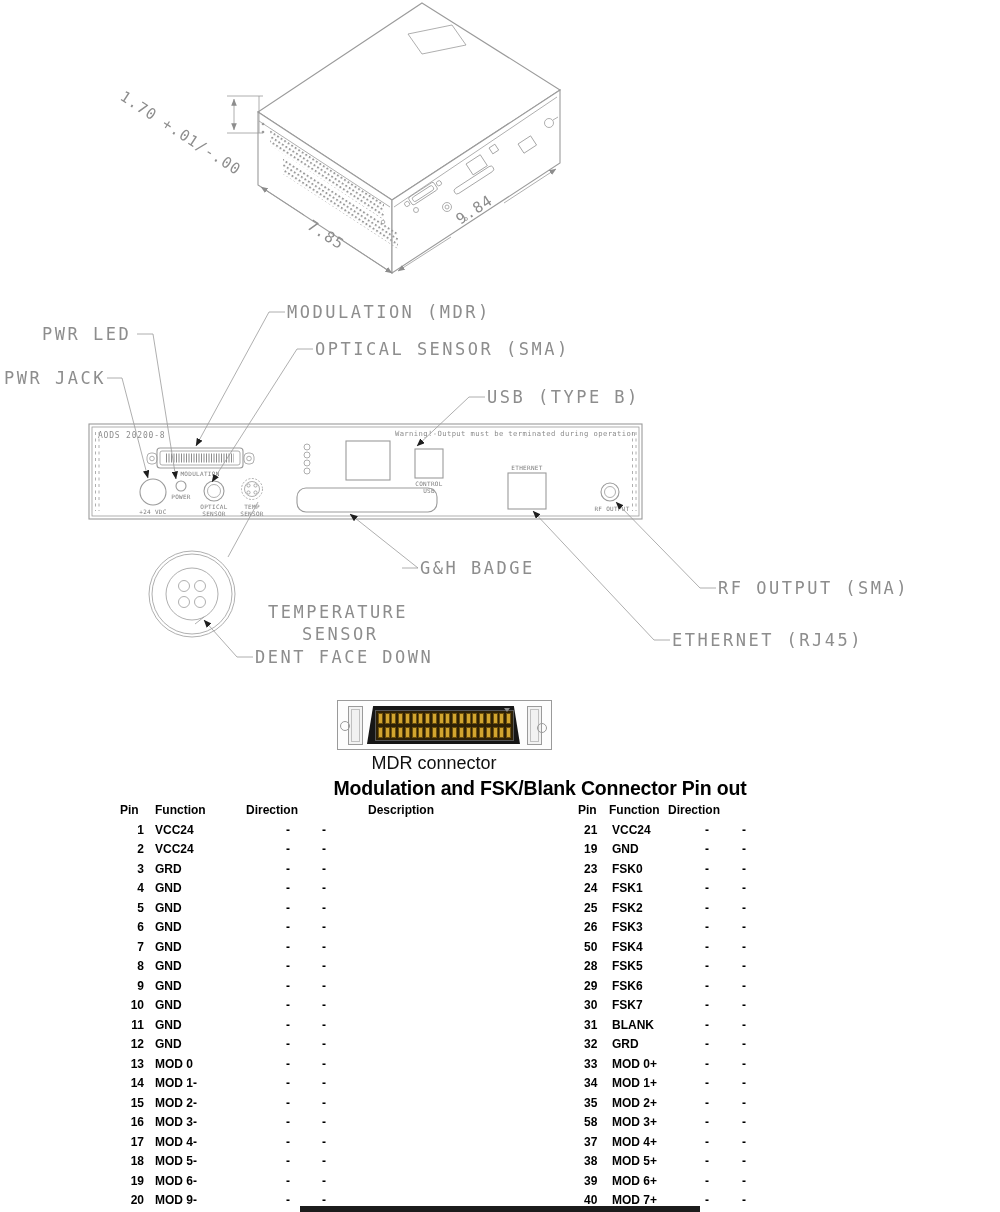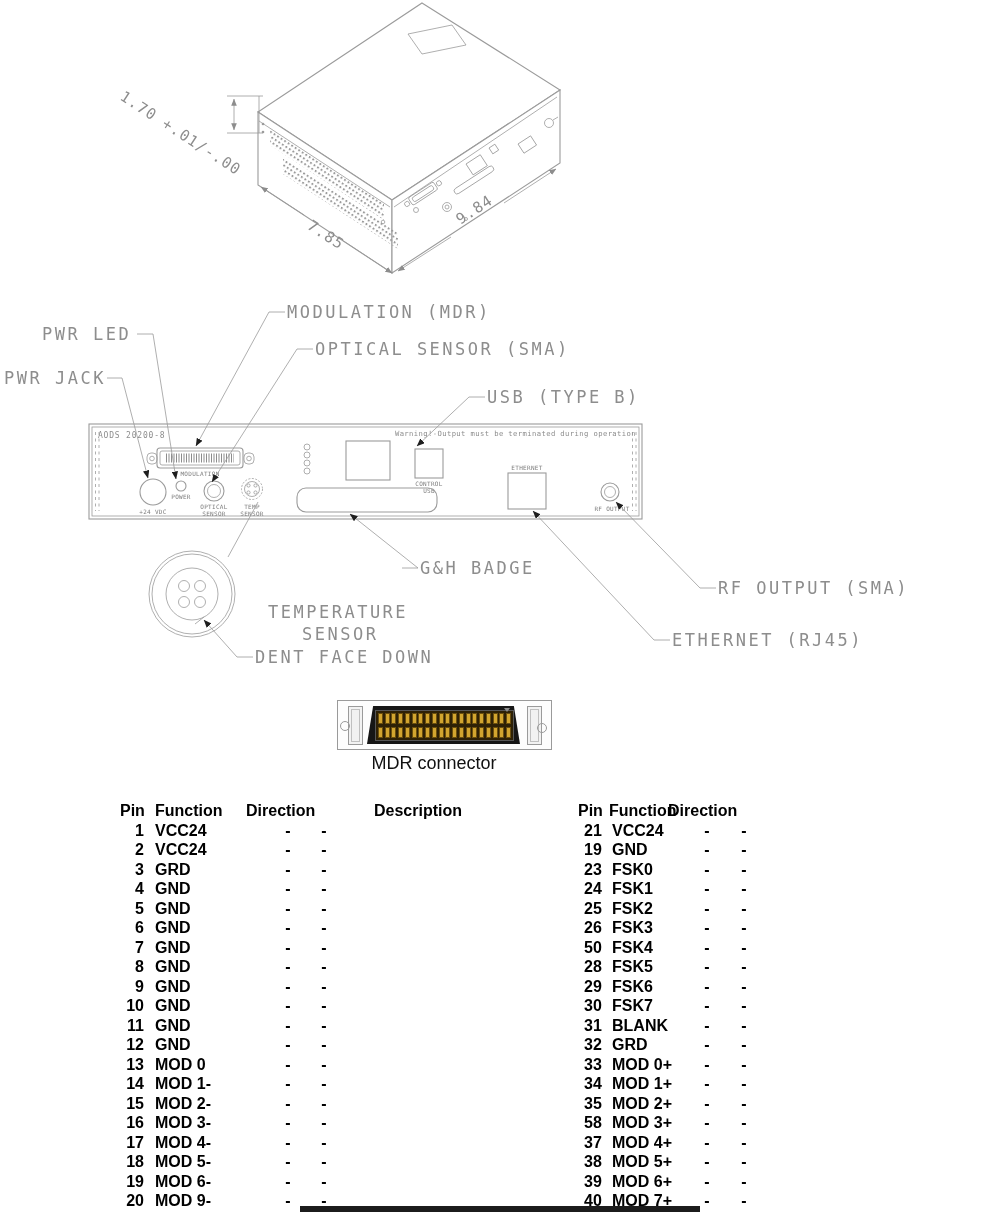--- a/index.html
+++ b/index.html
@@ -30,33 +30,33 @@
   #mdr .pinrow{display:flex;justify-content:space-evenly;}
   #mdr .pin{width:4.8px;height:11px;background:var(--pin);border:1px solid #6b4f0e;box-sizing:border-box;}
   #mdr .tri{position:absolute;left:166px;top:7px;width:0;height:0;
             border-left:3px solid transparent;border-right:3px solid transparent;border-top:4px solid #8d8d8d;}
   #mdr-caption{position:absolute;left:324px;top:753px;width:220px;text-align:center;
                font-size:18px;color:#111;}
 
   
   #tbl-title{position:absolute;left:280px;top:777px;width:520px;text-align:center;
              font-weight:bold;font-size:19.5px;color:#000;letter-spacing:-0.2px;}
-  .ptable{position:absolute;font-weight:bold;font-size:16px;color:#000;}
+  .ptable{position:absolute;font-weight:bold;font-size:12px;color:#000;}
   #ltable{left:118px;top:801px;width:390px;}
   #rtable{left:576px;top:801px;width:200px;}
   .prow{position:relative;height:19.5px;line-height:19.5px;}
   .prow span{position:absolute;white-space:nowrap;}
   #ltable .c0{left:0;width:26px;text-align:right;}
   #ltable .c1{left:37px;}
   #ltable .c2{left:158px;width:24px;text-align:center;}
   #ltable .c3{left:196px;width:20px;text-align:center;}
   #ltable .h0{left:2px;}
   #ltable .h1{left:37px;}
   #ltable .h2{left:128px;}
-  #ltable .h3{left:256px;}
+  #ltable .h3{left:250px;}
   #rtable .c0{left:8px;width:26px;text-align:left;}
   #rtable .c1{left:36px;}
   #rtable .c2{left:120px;width:22px;text-align:center;}
   #rtable .c3{left:158px;width:20px;text-align:center;}
   #rtable .h0{left:2px;}
   #rtable .h1{left:33px;}
   #rtable .h2{left:92px;}
 
   #bottombar{position:absolute;left:300px;top:1206px;width:400px;height:6px;background:#1c1c1c;}
 </style>
@@ -312,20 +312,21 @@
             <span class="pin"></span>
             <span class="pin"></span>
             <span class="pin"></span>
           </div>
         </div>
     </div>
     <div class="tri"></div>
   </div>
   <div id="mdr-caption">MDR connector</div>
 
+  <div id="tbl-title">Modulation and FSK/Blank Connector Pin out</div>
 
   <div id="ltable" class="ptable">
     <div class="prow">
       <span class="h0">Pin</span>
       <span class="h1">Function</span>
       <span class="h2">Direction</span>
       <span class="h3">Description</span>
     </div>
     <div id="lrows">
         <div class="prow">

